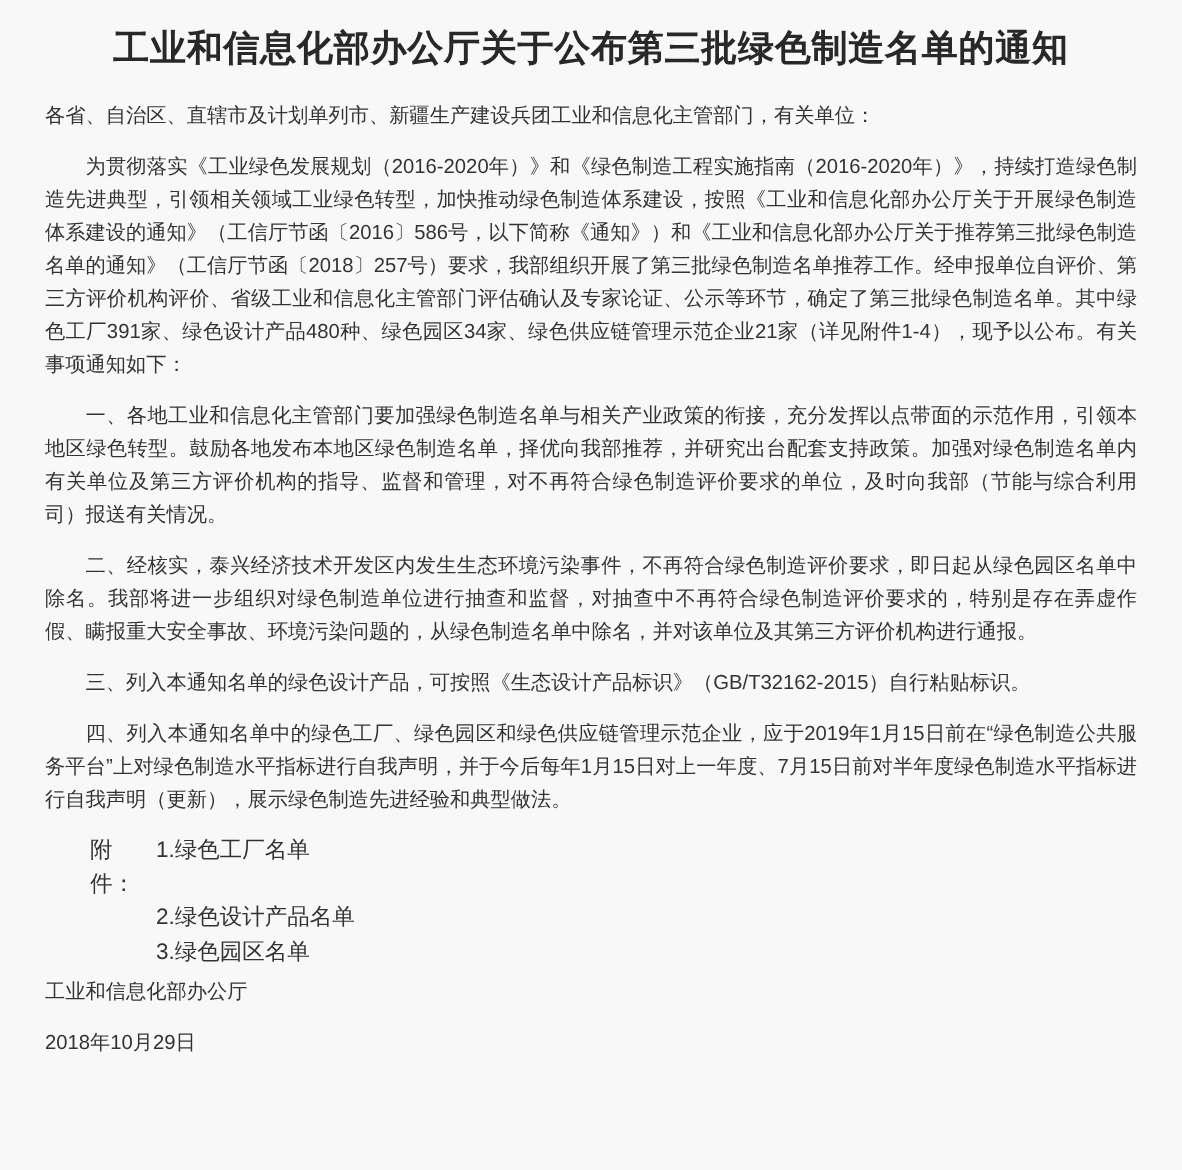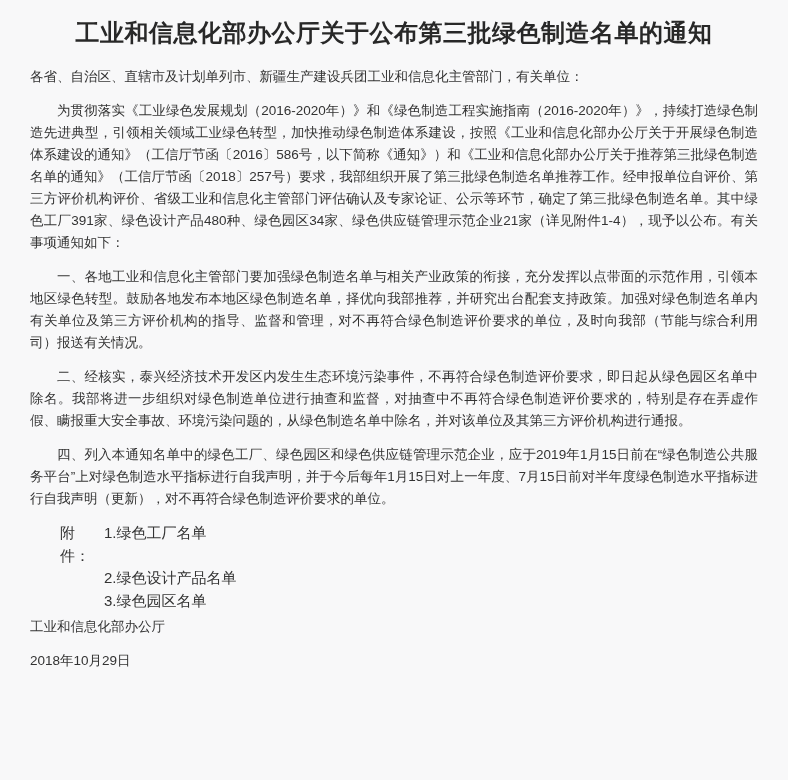--- a/index.html
+++ b/index.html
@@ -82,22 +82,23 @@
 
 
   <div class="salutation">各省、自治区、直辖市及计划单列市、新疆生产建设兵团工业和信息化主管部门，有关单位：</div>
 
   <p class="para">为贯彻落实《工业绿色发展规划（2016-2020年）》和《绿色制造工程实施指南（2016-2020年）》，持续打造绿色制造先进典型，引领相关领域工业绿色转型，加快推动绿色制造体系建设，按照《工业和信息化部办公厅关于开展绿色制造体系建设的通知》（工信厅节函〔2016〕586号，以下简称《通知》）和《工业和信息化部办公厅关于推荐第三批绿色制造名单的通知》（工信厅节函〔2018〕257号）要求，我部组织开展了第三批绿色制造名单推荐工作。经申报单位自评价、第三方评价机构评价、省级工业和信息化主管部门评估确认及专家论证、公示等环节，确定了第三批绿色制造名单。其中绿色工厂391家、绿色设计产品480种、绿色园区34家、绿色供应链管理示范企业21家（详见附件1-4），现予以公布。有关事项通知如下：</p>
 
   <p class="para">一、各地工业和信息化主管部门要加强绿色制造名单与相关产业政策的衔接，充分发挥以点带面的示范作用，引领本地区绿色转型。鼓励各地发布本地区绿色制造名单，择优向我部推荐，并研究出台配套支持政策。加强对绿色制造名单内有关单位及第三方评价机构的指导、监督和管理，对不再符合绿色制造评价要求的单位，及时向我部（节能与综合利用司）报送有关情况。</p>
 
   <p class="para">二、经核实，泰兴经济技术开发区内发生生态环境污染事件，不再符合绿色制造评价要求，即日起从绿色园区名单中除名。我部将进一步组织对绿色制造单位进行抽查和监督，对抽查中不再符合绿色制造评价要求的，特别是存在弄虚作假、瞒报重大安全事故、环境污染问题的，从绿色制造名单中除名，并对该单位及其第三方评价机构进行通报。</p>
 
+  <p class="para">三、列入本通知名单的绿色设计产品，可按照《生态设计产品标识》（GB/T32162-2015）自行粘贴标识。</p>
 
-  <p class="para">四、列入本通知名单中的绿色工厂、绿色园区和绿色供应链管理示范企业，应于2019年1月15日前在“绿色制造公共服务平台”上对绿色制造水平指标进行自我声明，并于今后每年1月15日对上一年度、7月15日前对半年度绿色制造水平指标进行自我声明（更新），对不再符合绿色制造评价要求的单位。</p>
+  <p class="para">四、列入本通知名单中的绿色工厂、绿色园区和绿色供应链管理示范企业，应于2019年1月15日前在“绿色制造公共服务平台”上对绿色制造水平指标进行自我声明，并于今后每年1月15日对上一年度、7月15日前对半年度绿色制造水平指标进行自我声明（更新），展示绿色制造先进经验和典型做法。</p>
 
   <div class="attachments">
     <div class="att-row">
       <span class="att-label">附件：</span>
       <span class="att-item">1.绿色工厂名单</span>
     </div>
     <div class="att-row">
       <span class="att-label"></span>
       <span class="att-item">2.绿色设计产品名单</span>
     </div>

